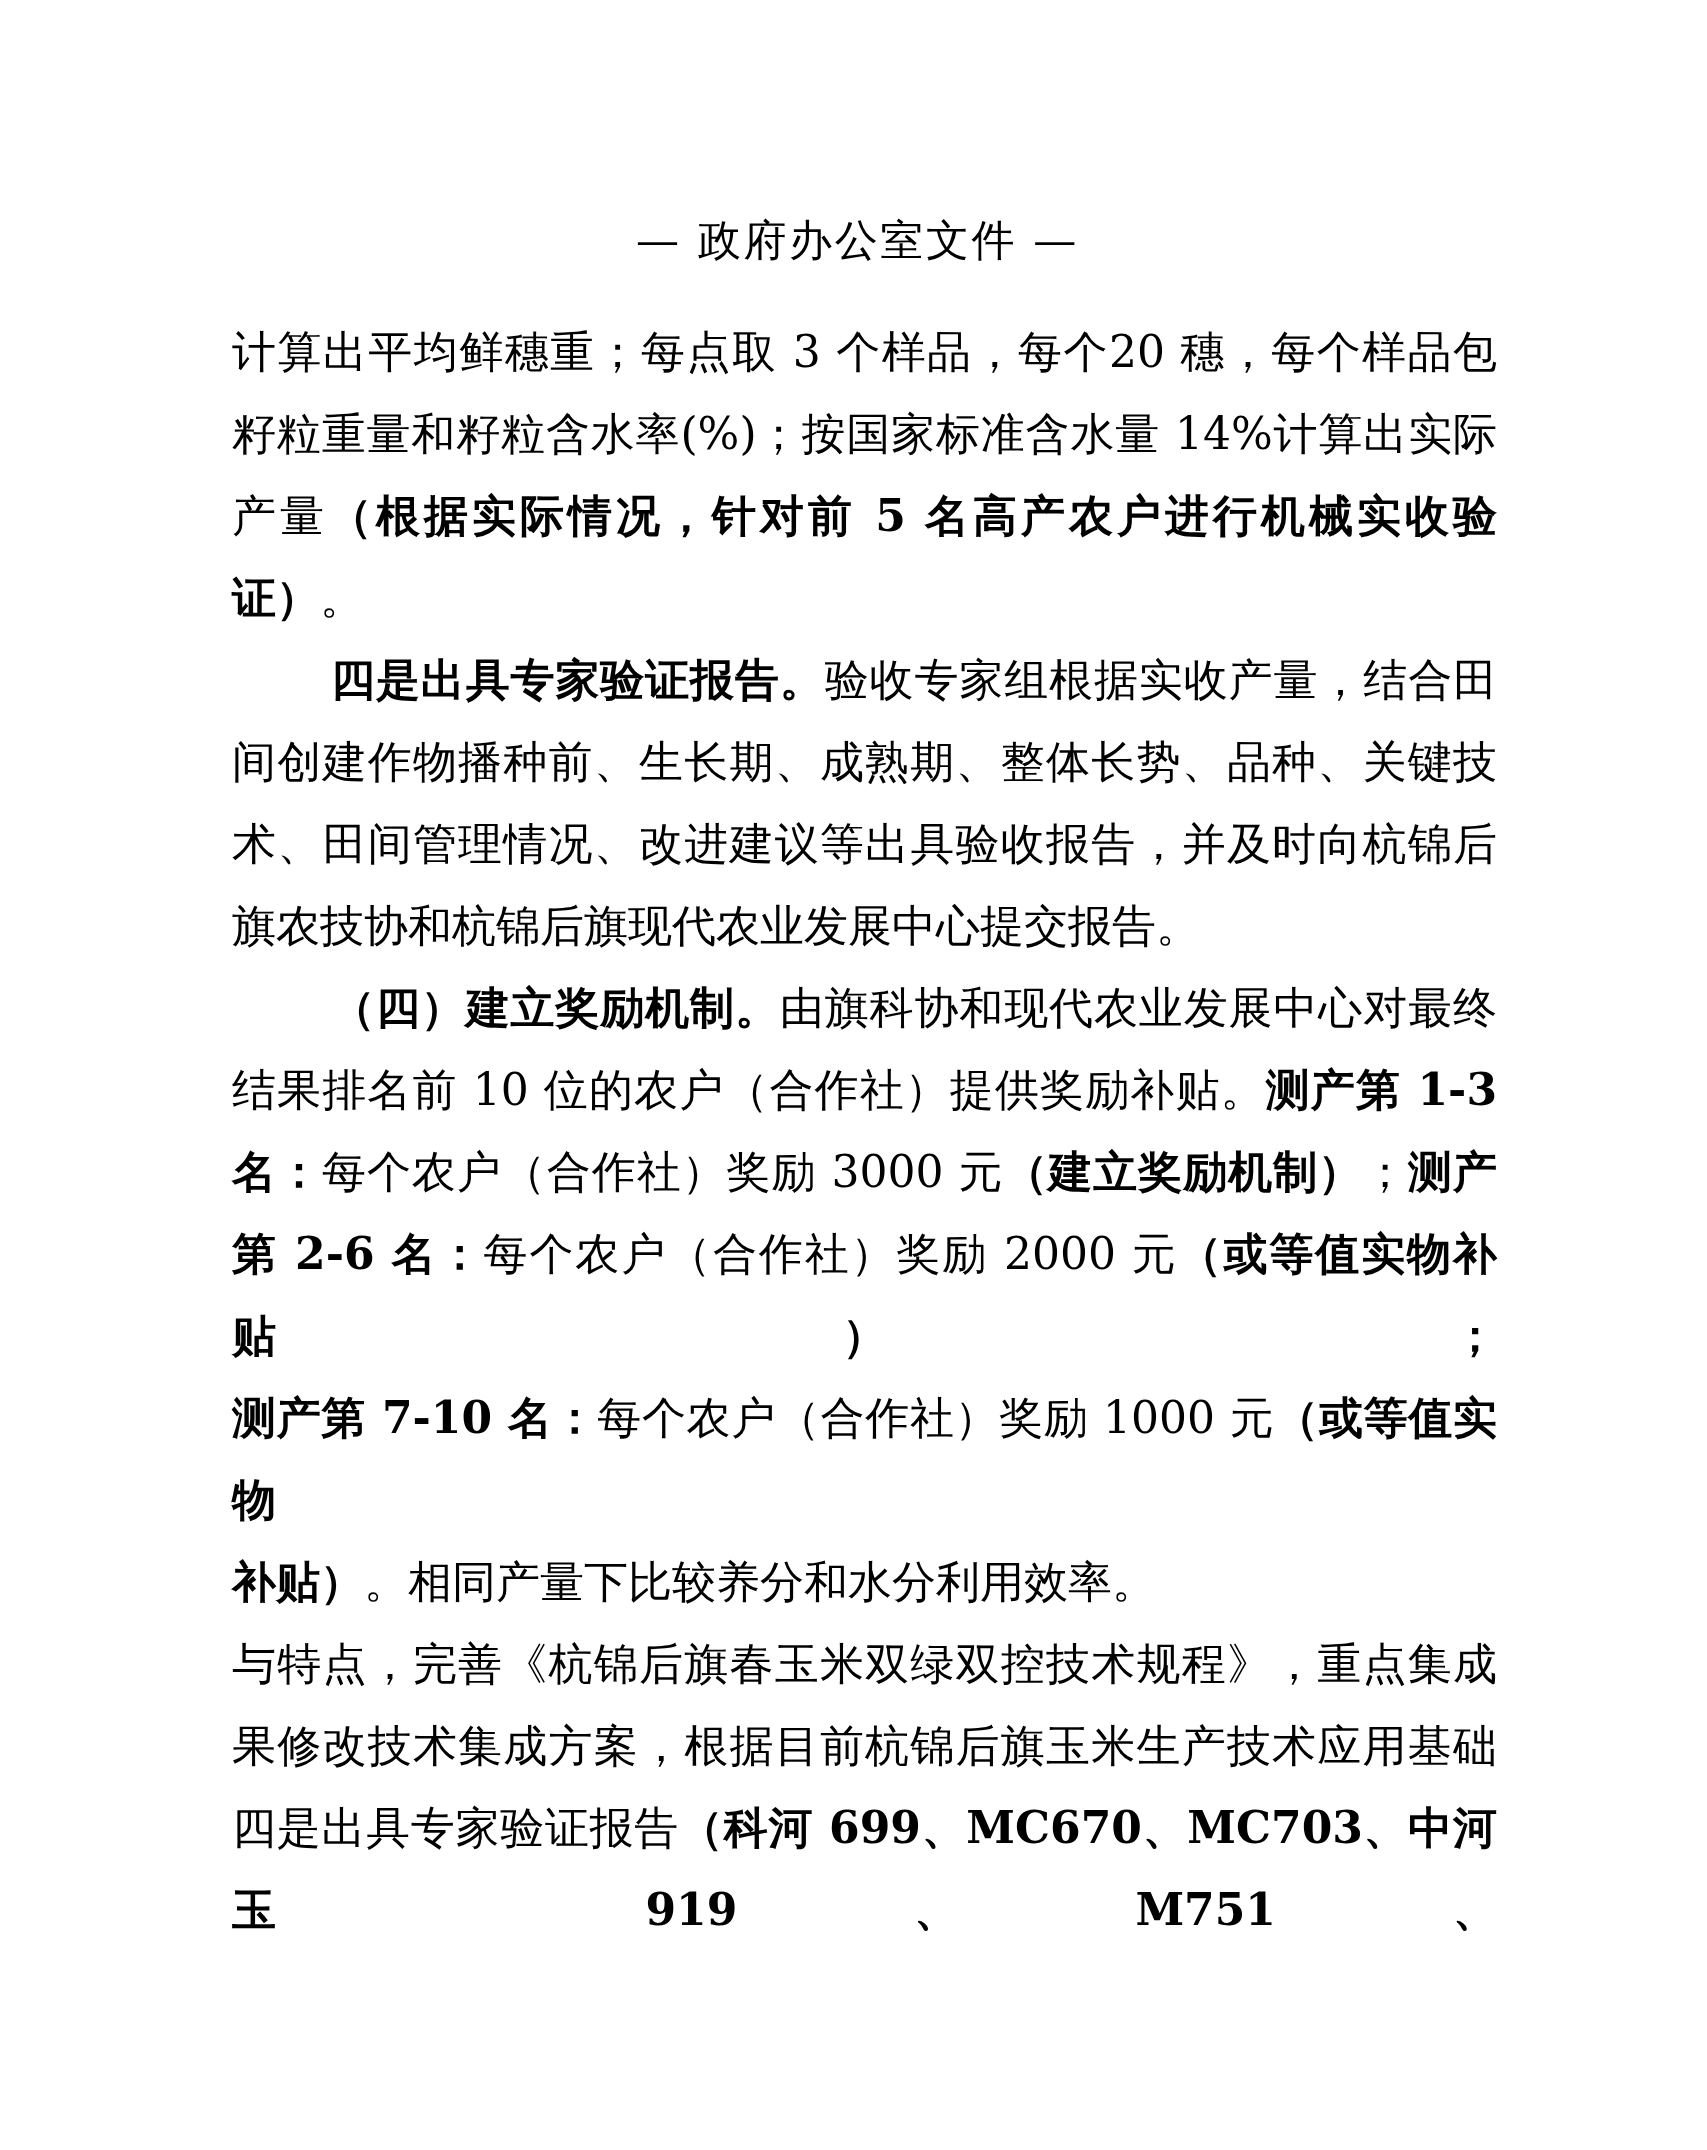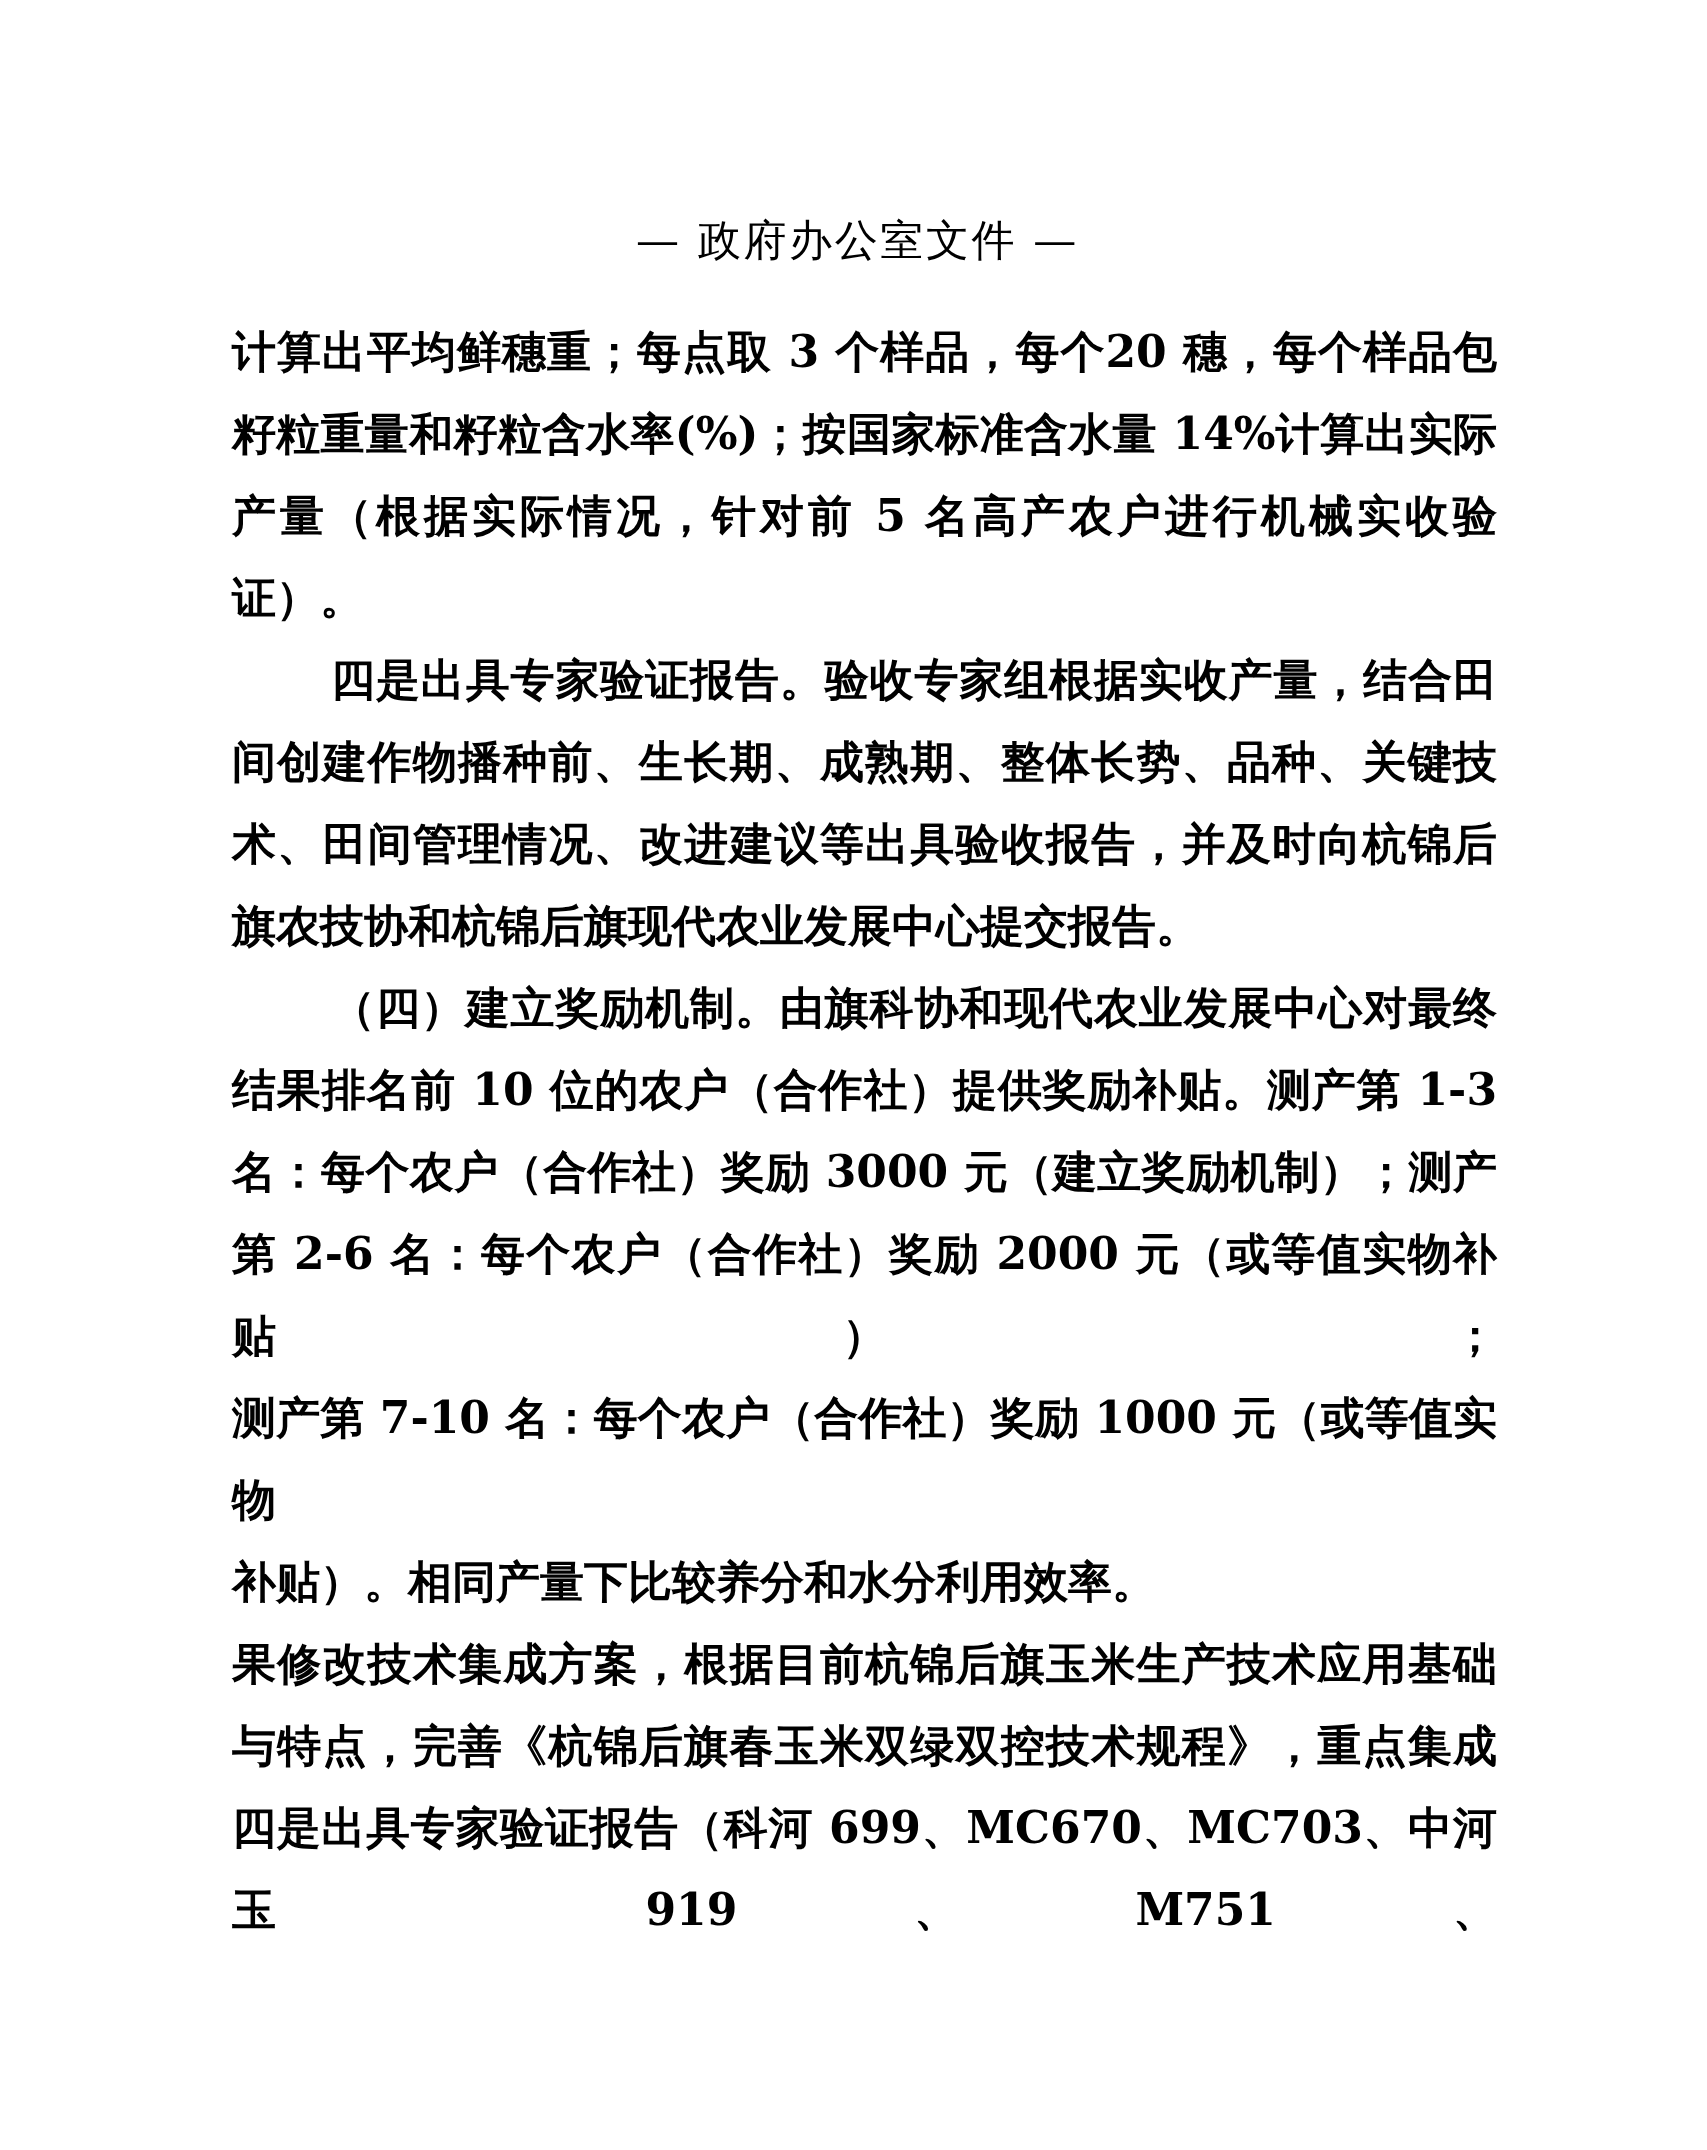--- a/index.html
+++ b/index.html
@@ -44,21 +44,21 @@
   }
   .line.last {
     text-align-last: left;
   }
   .line.indent {
     text-indent: 2.25em;
   }
   .line.gap {
     margin-top: 22.4px;
   }
-  .seg { font-weight: bold; }
+  .seg { font-weight: normal; }
   .seg.bold { font-weight: bold; }
 </style>
 </head>
 <body>
 
 <div class="page">
 
   <div class="doc-header">— 政府办公室文件 —</div>
 
   <div class="doc-body">
@@ -68,19 +68,19 @@
       <div class="line indent"><span class="seg bold">四是出具专家验证报告。</span><span class="seg">验收专家组根据实收产量，结合田</span></div>
       <div class="line"><span class="seg">间创建作物播种前、生长期、成熟期、整体长势、品种、关键技</span></div>
       <div class="line"><span class="seg">术、田间管理情况、改进建议等出具验收报告，并及时向杭锦后</span></div>
       <div class="line last"><span class="seg">旗农技协和杭锦后旗现代农业发展中心提交报告。</span></div>
       <div class="line indent"><span class="seg bold">（四）建立奖励机制。</span><span class="seg">由旗科协和现代农业发展中心对最终</span></div>
       <div class="line"><span class="seg">结果排名前 10 位的农户（合作社）提供奖励补贴。</span><span class="seg bold">测产第 1-3</span></div>
       <div class="line"><span class="seg bold">名：</span><span class="seg">每个农户（合作社）奖励 3000 元</span><span class="seg bold">（建立奖励机制）</span><span class="seg">；</span><span class="seg bold">测产</span></div>
       <div class="line"><span class="seg bold">第 2-6 名：</span><span class="seg">每个农户（合作社）奖励 2000 元</span><span class="seg bold">（或等值实物补贴）；</span></div>
       <div class="line"><span class="seg bold">测产第 7-10 名：</span><span class="seg">每个农户（合作社）奖励 1000 元</span><span class="seg bold">（或等值实物</span></div>
       <div class="line last"><span class="seg bold">补贴）</span><span class="seg">。相同产量下比较养分和水分利用效率。</span></div>
+      <div class="line"><span class="seg">与特点，完善《杭锦后旗春玉米双绿双控技术规程》，重点集成</span></div>
       <div class="line"><span class="seg">果修改技术集成方案，根据目前杭锦后旗玉米生产技术应用基础</span></div>
-      <div class="line"><span class="seg">与特点，完善《杭锦后旗春玉米双绿双控技术规程》，重点集成</span></div>
       <div class="line"><span class="seg">四是出具专家验证报告</span><span class="seg bold">（科河 699、MC670、MC703、中河玉 919、M751、</span></div>
     </div>
 
 </div>
 
 
 </body></html>

